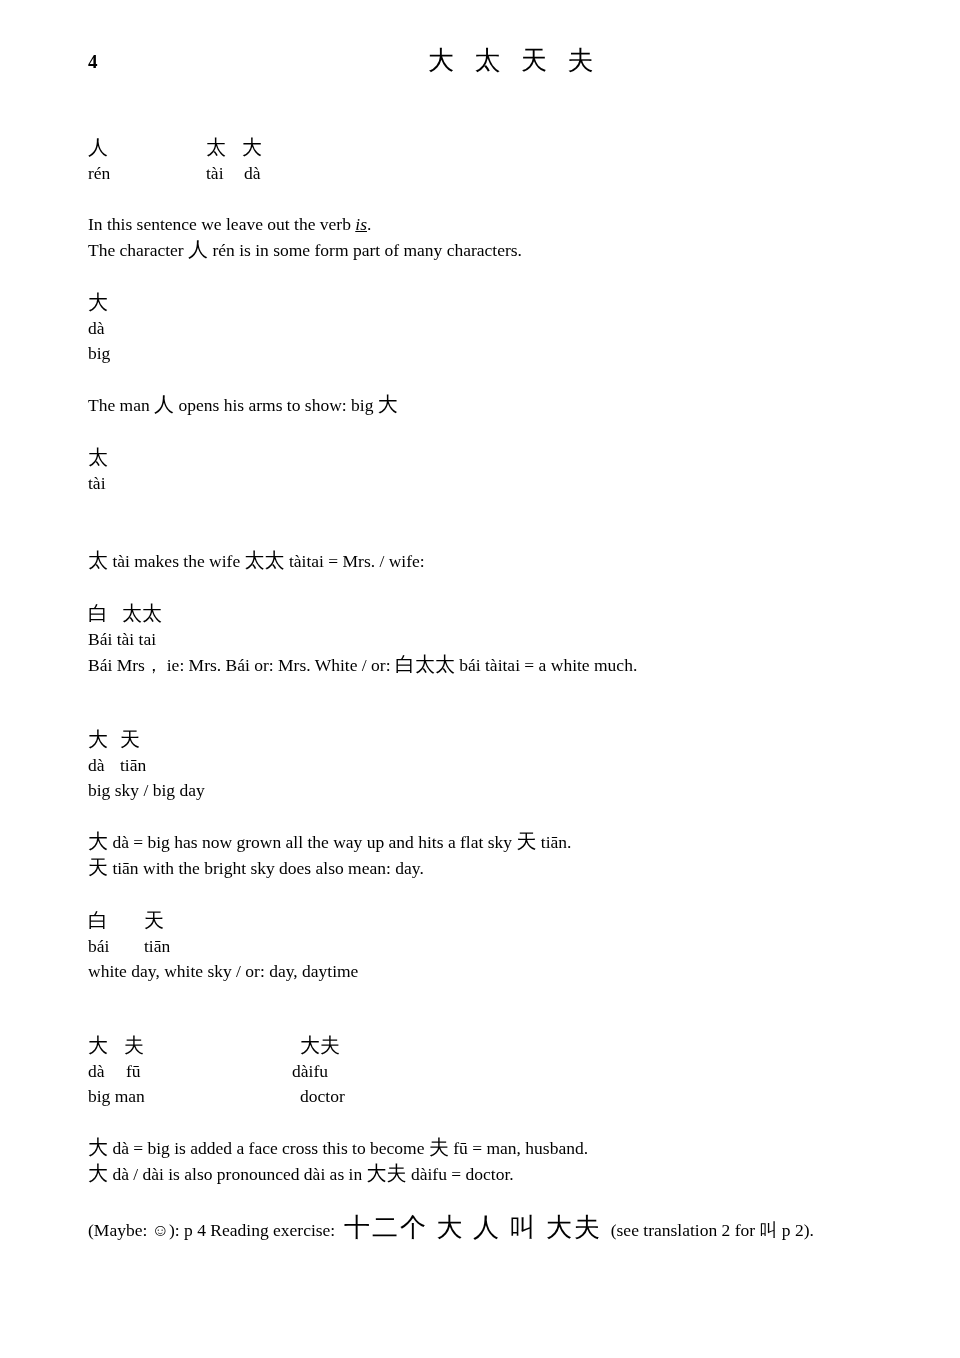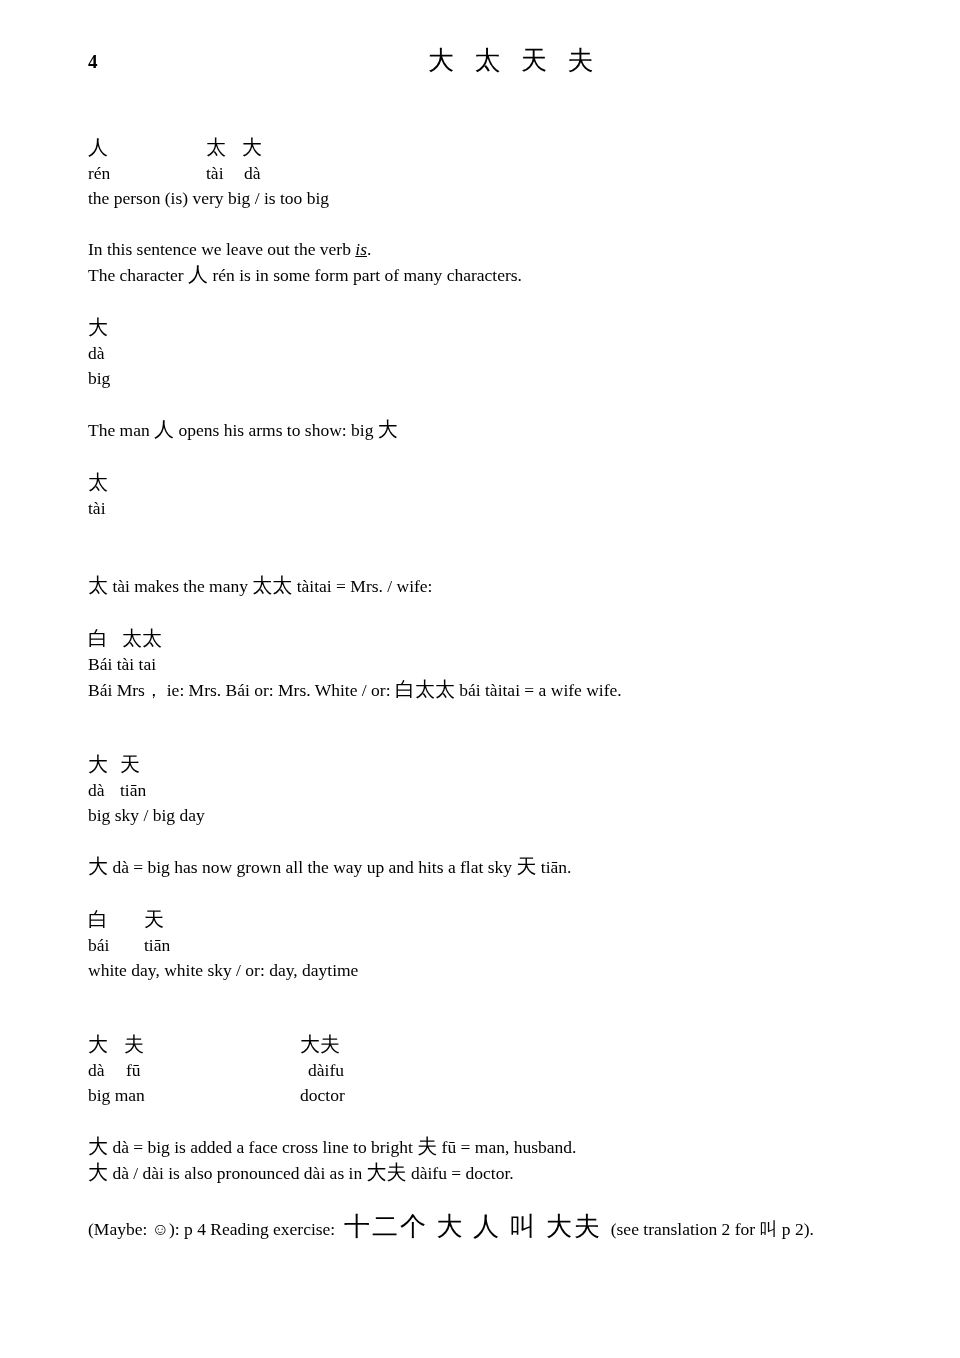--- a/index.html
+++ b/index.html
@@ -115,21 +115,20 @@
       <div class="row">
         <span class="col han" style="left:0px;">人</span>
         <span class="col han" style="left:118px;">太</span>
         <span class="col han" style="left:154px;">大</span>
       </div>
       <div class="row-t">
         <span class="col pinyin" style="left:0px;">rén</span>
         <span class="col pinyin" style="left:118px;">tài</span>
         <span class="col pinyin" style="left:156px;">dà</span>
       </div>
-      <div class="line">the person (is) very big / is too big</div>
     </div>
 
     <div class="gap-md"></div>
 
     <div class="block">
       <div class="line">
         <span>In this sentence we leave out the verb </span><span class="it">is</span><span>.</span>
       </div>
       <div class="line">
         <span>The character </span><span class="han-inline">人</span><span> rén is in some form part of many characters.</span>
@@ -156,33 +155,33 @@
       <div class="han">太</div>
       <div class="pinyin">tài</div>
     </div>
 
     <div class="gap-md"></div>
 
 
     <div class="gap-md"></div>
 
     <div class="line">
-      <span class="han-inline">太</span><span> tài makes the many </span><span class="han-inline">太太</span><span> tàitai  = Mrs. / wife:</span>
+      <span class="han-inline">太</span><span> tài makes the wife </span><span class="han-inline">太太</span><span> tàitai  = Mrs. / wife:</span>
     </div>
 
     <div class="gap-md"></div>
 
     <div class="block">
       <div class="row">
         <span class="col han" style="left:0px;">白</span>
         <span class="col han" style="left:34px;">太太</span>
       </div>
       <div class="pinyin">Bái tài tai</div>
       <div class="line">
-        <span>Bái  Mrs，  ie: Mrs. Bái  or: Mrs. White / or: </span><span class="han-inline">白太太</span><span> bái tàitai  = a wife wife.</span>
+        <span>Bái  Mrs，  ie: Mrs. Bái  or: Mrs. White / or: </span><span class="han-inline">白太太</span><span> bái tàitai  = a white much.</span>
       </div>
     </div>
 
     <div class="gap-xl"></div>
 
     <div class="block">
       <div class="row">
         <span class="col han" style="left:0px;">大</span>
         <span class="col han" style="left:32px;">天</span>
       </div>
@@ -191,20 +190,23 @@
         <span class="col pinyin" style="left:32px;">tiān</span>
       </div>
       <div class="line">big sky / big day</div>
     </div>
 
     <div class="gap-md"></div>
 
     <div class="block">
       <div class="line">
         <span class="han-inline">大</span><span> dà  = big has now grown all the way up and hits a flat sky </span><span class="han-inline">天</span><span> tiān.</span>
+      </div>
+      <div class="line">
+        <span class="han-inline">天</span><span> tiān with the bright sky does also mean: day.</span>
       </div>
     </div>
 
     <div class="gap-md"></div>
 
     <div class="block">
       <div class="row">
         <span class="col han" style="left:0px;">白</span>
         <span class="col han" style="left:56px;">天</span>
       </div>
@@ -219,33 +221,33 @@
 
     <div class="twocol">
       <div class="row">
         <span class="col han" style="left:0px;">大</span>
         <span class="col han" style="left:36px;">夫</span>
         <span class="col han" style="left:212px;">大夫</span>
       </div>
       <div class="row-t">
         <span class="col pinyin" style="left:0px;">dà</span>
         <span class="col pinyin" style="left:38px;">fū</span>
-        <span class="col pinyin" style="left:220px;">dàifu</span>
+        <span class="col pinyin" style="left:204px;">dàifu</span>
       </div>
       <div class="row-t">
         <span class="col line" style="left:0px;">big man</span>
         <span class="col line" style="left:212px;">doctor</span>
       </div>
     </div>
 
     <div class="gap-md"></div>
 
     <div class="block">
       <div class="line">
-        <span class="han-inline">大</span><span> dà  = big is added a face cross line to bright </span><span class="han-inline">夫</span><span> fū  = man, husband.</span>
+        <span class="han-inline">大</span><span> dà  = big is added a face cross this to become </span><span class="han-inline">夫</span><span> fū  = man, husband.</span>
       </div>
       <div class="line">
         <span class="han-inline">大</span><span> dà / dài is also pronounced dài as in </span><span class="han-inline">大夫</span><span> dàifu  = doctor.</span>
       </div>
     </div>
 
     <div class="gap-md"></div>
 
     <div class="final">
       <span>(Maybe: </span><span class="smiley">☺</span><span>): p 4 Reading exercise:</span>&nbsp;&nbsp;<span class="big">十二个 大 人 叫 大夫</span>&nbsp;&nbsp;<span>(see translation 2 for </span><span class="mid">叫</span><span> p 2).</span>

